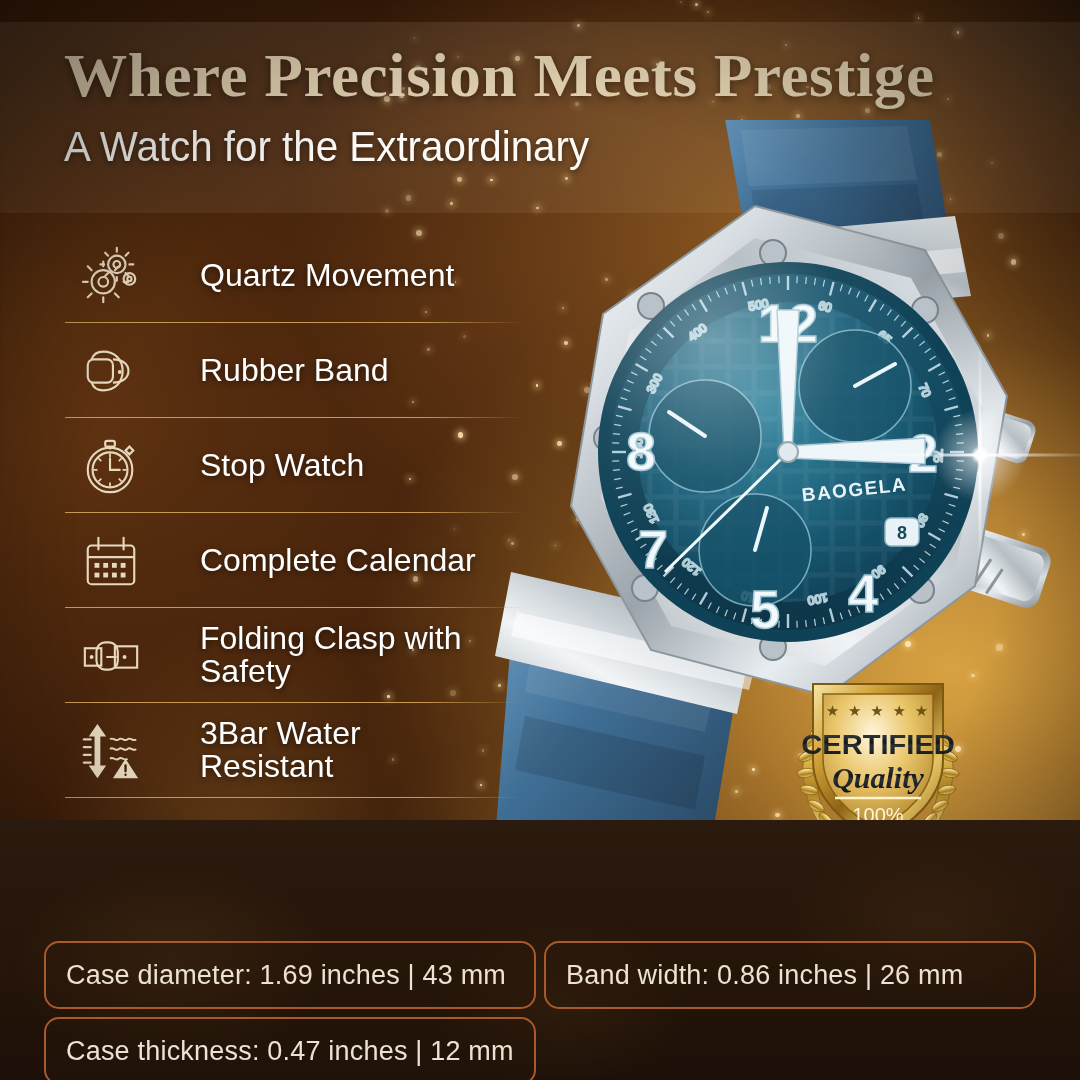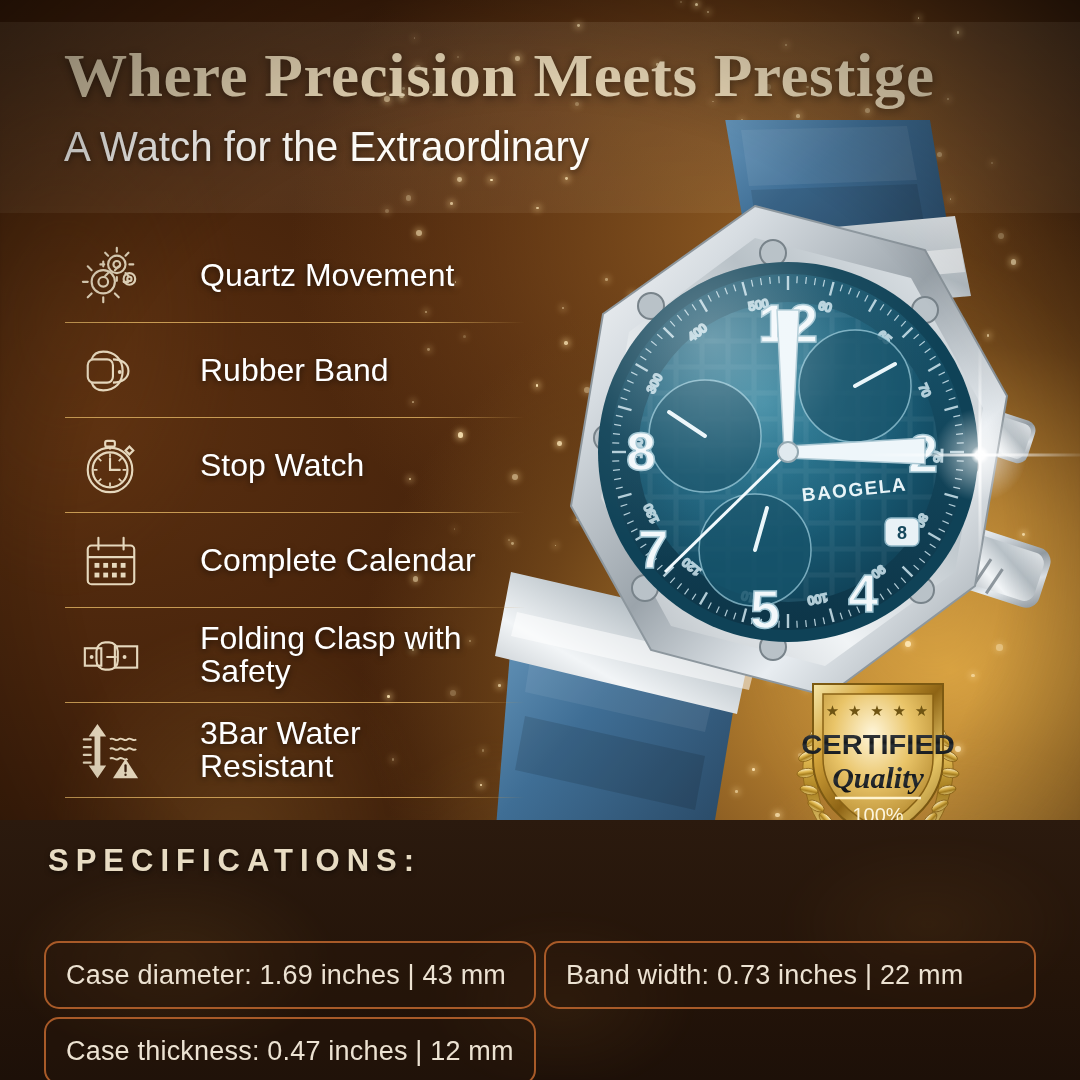--- a/index.html
+++ b/index.html
@@ -738,20 +738,19 @@
 
       <text x="95" y="154" text-anchor="middle" font-family="Liberation Sans, sans-serif" font-size="20" fill="#fdf5dc">100%</text>
     </svg>
   </div>
 
   <div class="vignette"></div>
 
   <div class="specs-panel">
     <div class="specs-panel-tex"></div>
   </div>
-  <div class="specs-title">SPECIFICATIONS:</div>
   <div class="spec-grid">
     <div class="spec-box">Case diameter: 1.69 inches | 43 mm</div>
-    <div class="spec-box">Band width: 0.73 inches | 22 mm</div>
+    <div class="spec-box">Band width: 0.86 inches | 26 mm</div>
     <div class="spec-box">Case thickness: 0.47 inches | 12 mm</div>
   </div>
 
 </div>
 
 </body></html>

